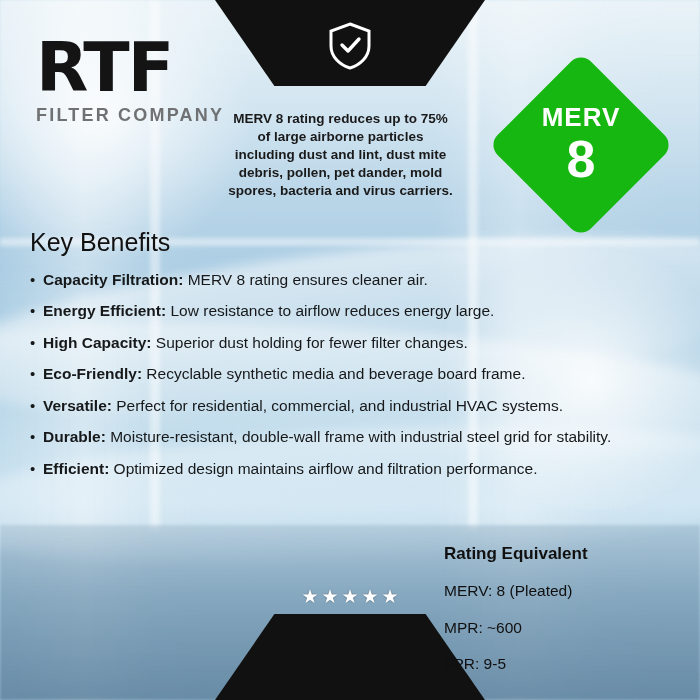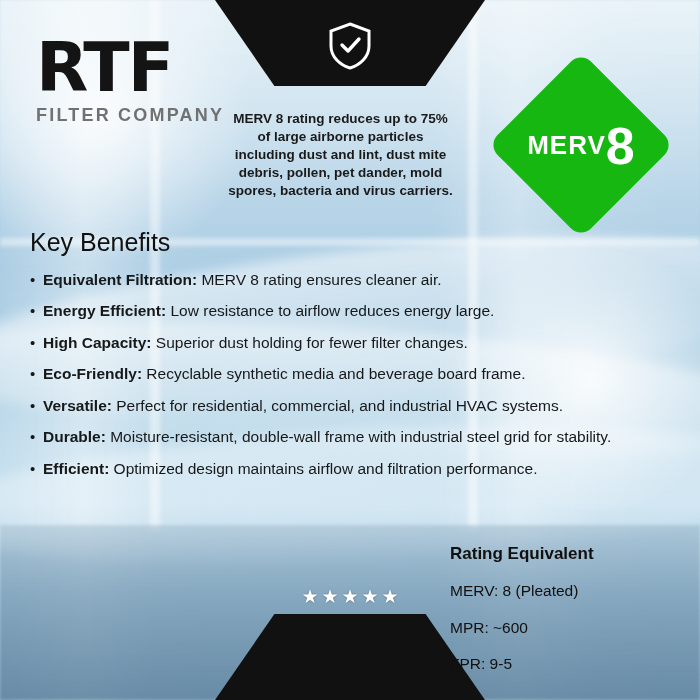--- a/index.html
+++ b/index.html
@@ -148,21 +148,21 @@
     margin-left: -66px;
     margin-top: -66px;
     background: #16b711;
     transform: rotate(45deg);
     border-radius: 14px;
   }
   .diamond-text {
     position: absolute;
     left: 0; top: 0; right: 0; bottom: 0;
     display: flex;
-    flex-direction: row;
+    flex-direction: column;
     align-items: center;
     justify-content: center;
     color: #ffffff;
   }
   .diamond-label {
     font-size: 26px;
     font-weight: bold;
     letter-spacing: 1px;
     line-height: 1;
   }
@@ -219,21 +219,21 @@
     display: flex;
     gap: 3px;
     font-size: 19px;
     color: #ffffff;
     text-shadow: 0 0 2px rgba(0,0,0,.35);
   }
 
   
   .rating {
     position: absolute;
-    right: 20px;
+    right: 26px;
     bottom: 26px;
     width: 230px;
     text-align: left;
     z-index: 7;
     color: #101010;
   }
   .rating-title {
     font-size: 17px;
     font-weight: bold;
     margin-bottom: 3px;
@@ -283,21 +283,21 @@
       <div class="diamond-label">MERV</div>
       <div class="diamond-value">8</div>
     </div>
   </div>
 
   <div class="benefits">
     <div class="benefits-title">Key Benefits</div>
 
     <div class="benefit-row">
       <span class="bullet">•</span>
-      <span class="benefit-text"><b>Equivalent Filtration:</b><span> MERV 8 rating ensures cleaner air.</span></span>
+      <span class="benefit-text"><b>Capacity Filtration:</b><span> MERV 8 rating ensures cleaner air.</span></span>
     </div>
 
     <div class="benefit-row">
       <span class="bullet">•</span>
       <span class="benefit-text"><b>Energy Efficient:</b><span> Low resistance to airflow reduces energy large.</span></span>
     </div>
 
     <div class="benefit-row">
       <span class="bullet">•</span>
       <span class="benefit-text"><b>High Capacity:</b><span> Superior dust holding for fewer filter changes.</span></span>

